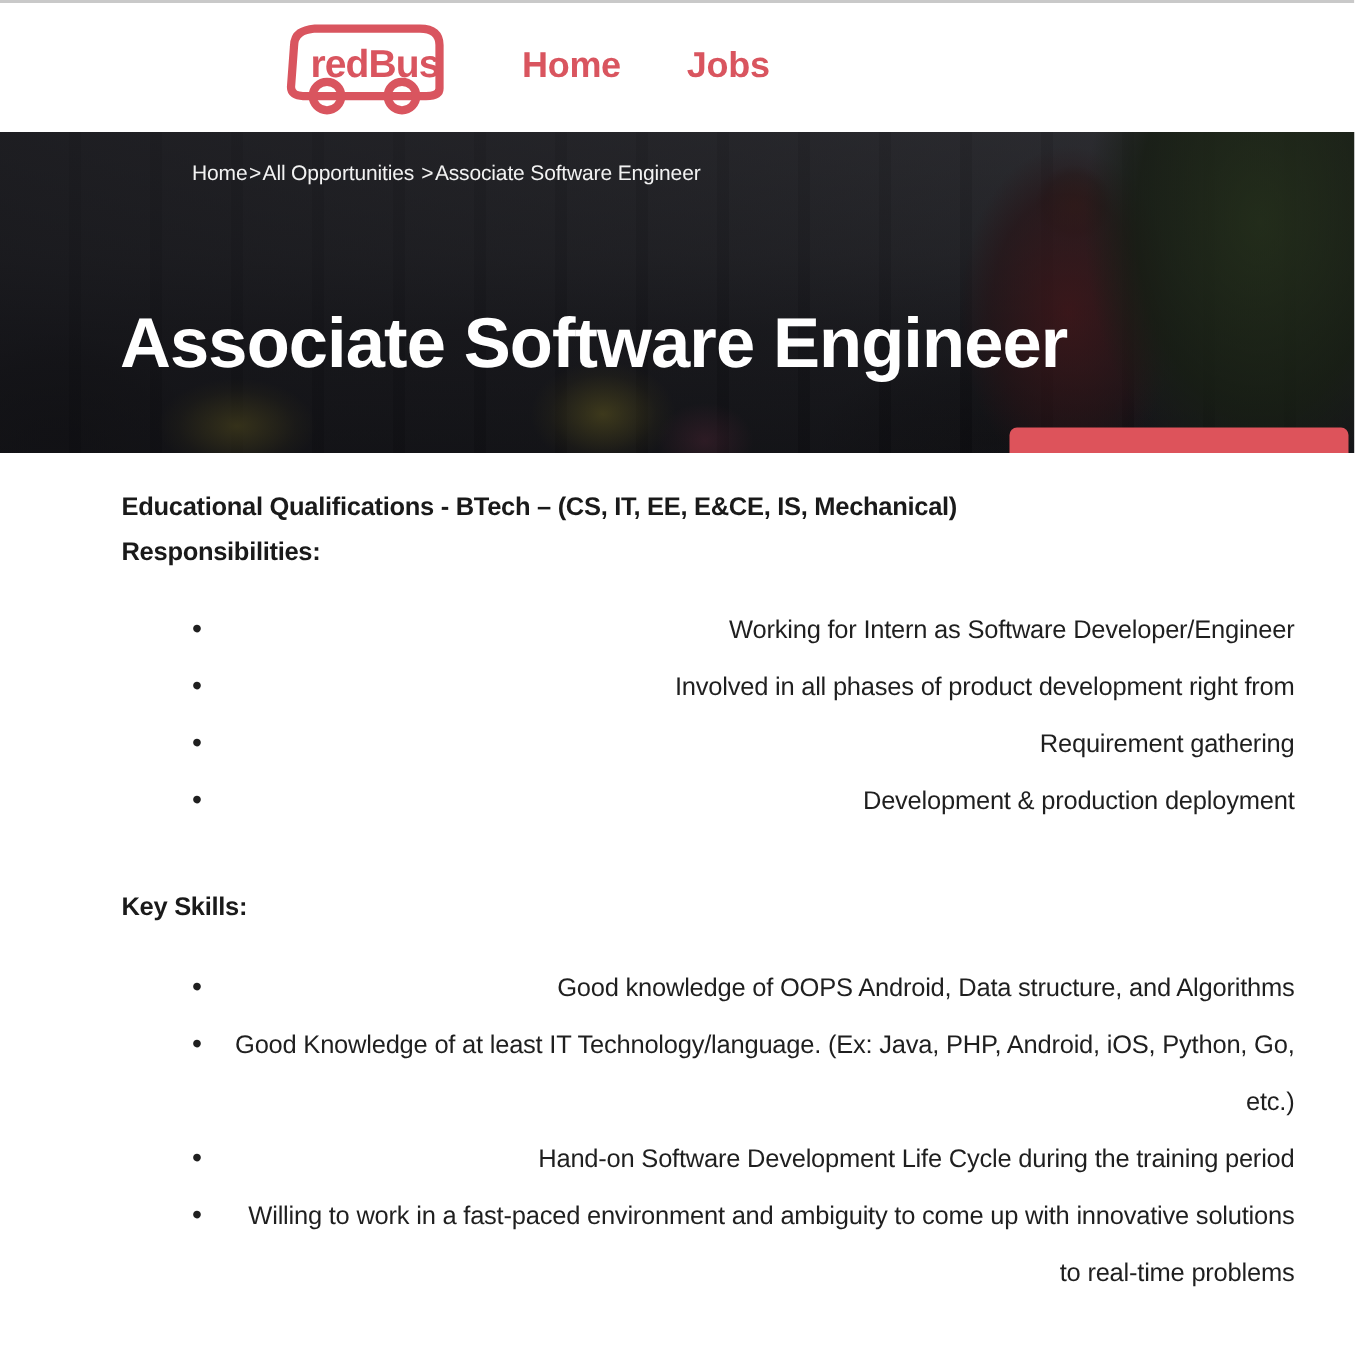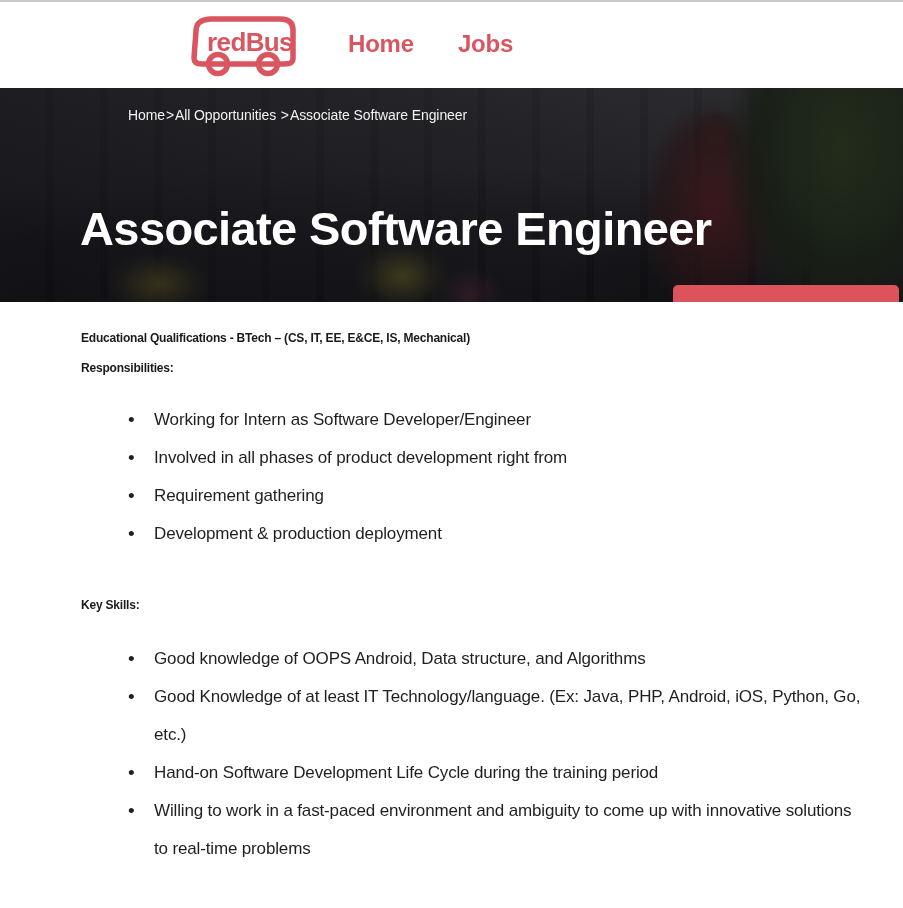--- a/index.html
+++ b/index.html
@@ -162,35 +162,36 @@
     left: 0;
     width: 903px;
     padding: 21px 0 0 0;
     background: #ffffff;
   }
 
   .section-heading {
     margin-left: 81px;
     margin-right: 40px;
     font-family: "Liberation Sans", sans-serif;
-    font-size: 12px;
+    font-size: 17px;
     font-weight: bold;
     color: #1a1a1a;
     line-height: 30px;
     letter-spacing: -0.2px;
   }
 
   .heading-gap { height: 18px; }
   .skills-heading { margin-top: 37px; }
   .skills-gap { height: 20px; }
 
   ul.bullets {
     margin: 0 40px 0 128px;
     padding: 0;
     list-style: none;
+    text-align: right;
   }
   ul.bullets li {
     position: relative;
     font-family: "Liberation Sans", sans-serif;
     font-size: 17px;
     color: #1f1f1f;
     line-height: 38px;
     padding-left: 26px;
     letter-spacing: -0.15px;
   }

